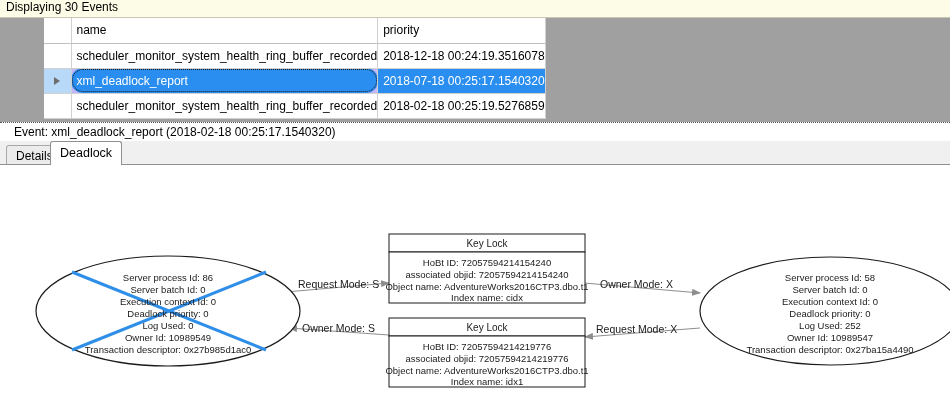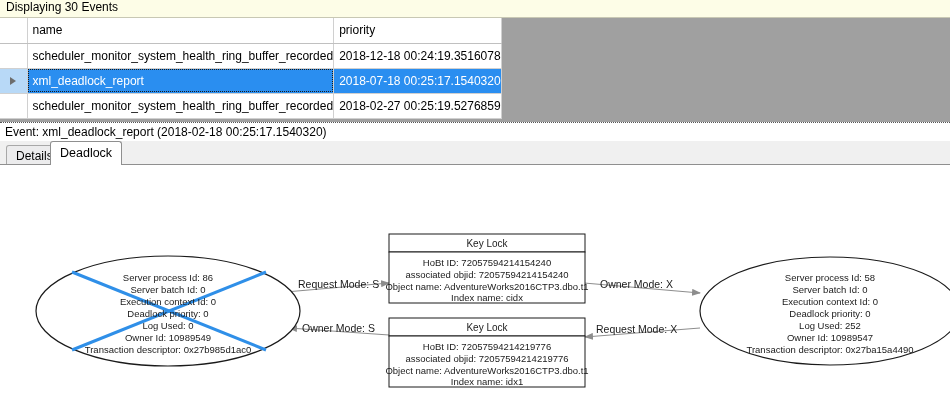--- a/index.html
+++ b/index.html
@@ -36,20 +36,21 @@
     position: absolute;
     left: 0; top: 18px;
     width: 950px; height: 104px;
     background: #a0a0a0;
     overflow: hidden;
   }
   table.grid {
     border-collapse: collapse;
     table-layout: fixed;
     background: #c4b5fd;
+    margin-left: 44px;
   }
   table.grid td, table.grid th {
     border: 1px solid #d0d0d0;
     border-top: none;
     border-left: none;
     height: 25px;
     padding: 0 0 0 5px;
     font-weight: normal;
     font-size: 12px;
     text-align: left;
@@ -67,38 +68,39 @@
   .col-ts { width: 166px; }
 
   tr.selected td { background: #2a8ef0; color: #ffffff; }
   tr.selected td.col-sel {
     background: #b8d9f7;
     color: #555;
   }
   tr.selected td.cell-focus {
     outline: 1px dotted #1a1a1a;
     outline-offset: -2px;
+    border-radius: 12px;
   }
   .row-arrow {
     display: block;
     width: 0; height: 0;
     border-left: 6px solid #6d6d6d;
     border-top: 4.5px solid transparent;
     border-bottom: 4.5px solid transparent;
     margin: 0 auto;
   }
 
   
   #event-label {
     position: absolute;
     left: 0; top: 122px;
     width: 950px; height: 19px;
     display: flex;
     align-items: center;
-    padding-left: 5px;
+    padding-left: 14px;
     box-sizing: border-box;
     font-size: 12px;
     background: #ffffff;
     border-top: 1px dotted #555;
   }
 
   
   #tabstrip {
     position: absolute;
     left: 0; top: 141px;
@@ -202,21 +204,21 @@
       <tr class="selected">
         <td class="col-sel">
           <span class="row-arrow"></span>
         </td>
         <td class="col-name cell-focus">xml_deadlock_report</td>
         <td class="col-ts">2018-07-18 00:25:17.1540320</td>
       </tr>
       <tr>
         <td class="col-sel"></td>
         <td class="col-name">scheduler_monitor_system_health_ring_buffer_recorded</td>
-        <td class="col-ts">2018-02-27 00:25:19.5276859</td>
+        <td class="col-ts">2018-02-18 00:25:19.5276859</td>
       </tr>
     </tbody>
   </table>
 </div>
 
 <div id="event-label">
   <span>Event: xml_deadlock_report (2018-02-18 00:25:17.1540320)</span>
 </div>
 
 <div id="tabstrip">

